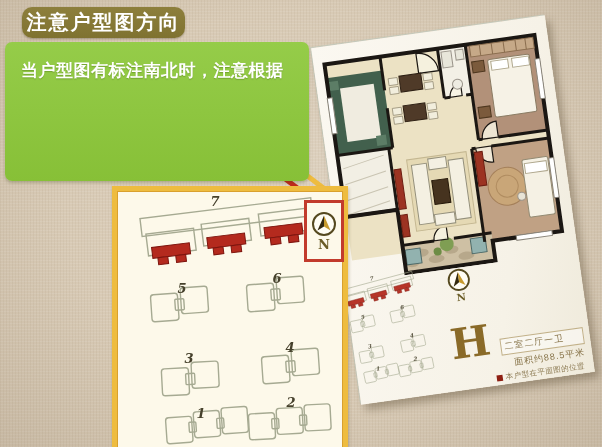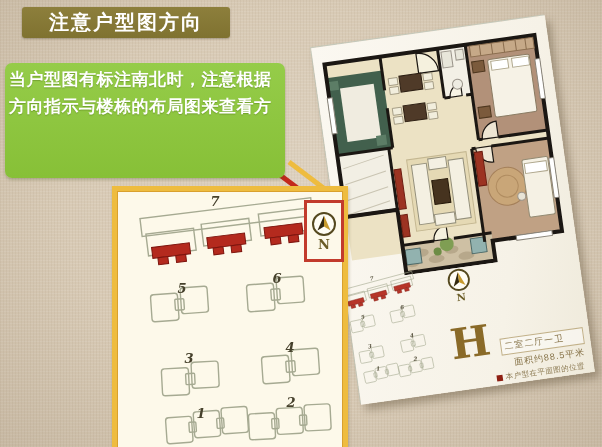--- a/index.html
+++ b/index.html
@@ -5,27 +5,27 @@
   html,body{margin:0;padding:0;background:#d7c9b4;}
   .stage{position:relative;width:602px;height:447px;overflow:hidden;
     font-family:"Liberation Sans",sans-serif;
     background:
       radial-gradient(ellipse at 50% 45%, rgba(255,255,255,.15) 0%, rgba(255,255,255,0) 55%, rgba(95,75,50,.14) 100%),
       repeating-linear-gradient(90deg, rgba(160,140,110,.10) 0 1px, rgba(0,0,0,0) 1px 3px),
       repeating-linear-gradient(0deg, rgba(255,255,255,.09) 0 1px, rgba(0,0,0,0) 1px 3px),
       #d8cab5;}
 
   
-  .banner{position:absolute;left:22px;top:7px;width:208px;height:31px;z-index:6;
+  .banner{position:absolute;left:22px;top:7px;width:163px;height:31px;z-index:6;
     background:linear-gradient(180deg,#8d7f3c,#7f7230);color:#fff;font-size:20px;font-weight:bold;
-    text-align:center;line-height:31px;letter-spacing:2px;border-radius:3px;
+    text-align:center;line-height:31px;letter-spacing:2px;border-radius:10px;
     box-shadow:0 1px 2px rgba(60,50,20,.35);}
 
   
-  .desc{position:absolute;left:5px;top:63px;width:272px;height:107px;padding:4px;z-index:5;
+  .desc{position:absolute;left:5px;top:42px;width:272px;height:107px;padding:16px;z-index:5;
     background:linear-gradient(180deg,#95cc49,#87c037);border-radius:7px;color:#fff;font-weight:bold;
     font-size:17px;line-height:26.8px;letter-spacing:.5px;white-space:nowrap;
     text-shadow:0 1px 1px rgba(60,90,10,.35);box-shadow:0 2px 3px rgba(60,70,20,.25);}
 
   
   .callout{position:absolute;left:0;top:0;z-index:3;pointer-events:none;}
 
   
   .panel{position:absolute;left:112px;top:186px;width:236px;height:270px;z-index:4;
     background:#fdf9ea;border:5px solid #eebc3f;box-sizing:border-box;
@@ -279,18 +279,17 @@
         <circle cx="13" cy="13" r="11" fill="#fffdf4" stroke="#55491f" stroke-width="2"></circle>
         <polygon points="13,4.5 6.5,19.5 13,15.5" fill="#33290f"></polygon>
         <polygon points="13,4.5 19.5,19.5 13,15.5" fill="#c79a2d"></polygon>
       </svg>
       <span class="compass-label">N</span>
     </div>
   </div>
 
   <div class="desc">
     <div>当户型图有标注南北时，注意根据</div>
-    <div>方向指示与楼栋的布局图来查看方</div>
   </div>
 
   <div class="banner">注意户型图方向</div>
 
 </div>
 
 </body></html>

